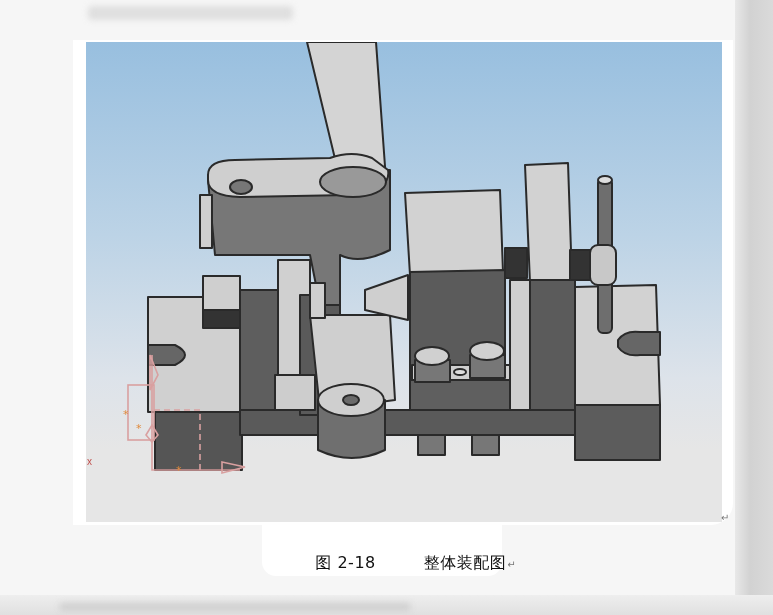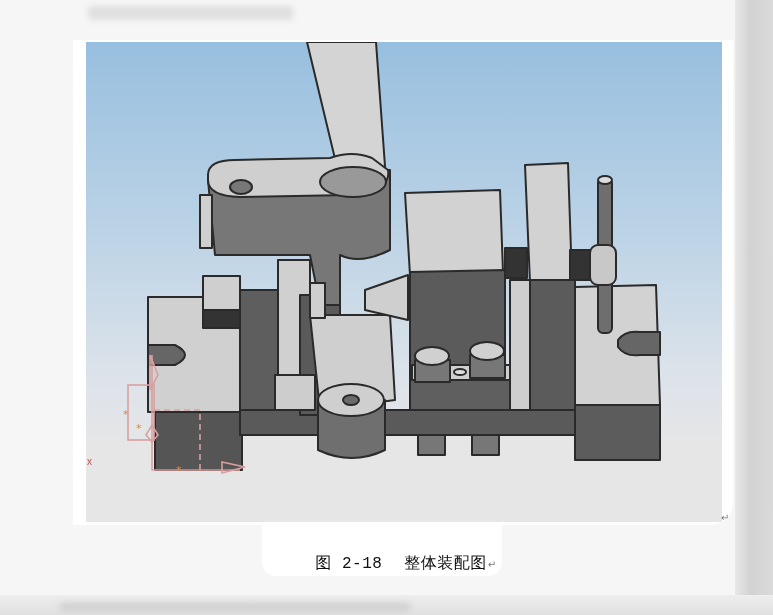--- a/index.html
+++ b/index.html
@@ -7,21 +7,21 @@
   .page{position:absolute;left:0;top:0;width:735px;height:615px;background:#f6f6f6;}
   .blurred-line{position:absolute;left:88px;top:6px;width:205px;height:14px;background:#d9d9d9;filter:blur(3px);border-radius:4px;opacity:.8;}
   .right-shadow{position:absolute;right:0;top:0;width:38px;height:615px;background:linear-gradient(90deg,#e8e8e8,#d2d2d2 40%,#dadada);}
   .bottom-bar{position:absolute;left:0;top:595px;width:773px;height:20px;background:linear-gradient(#eeeeee,#e0e0e0);}
   .bottom-bar .blur{position:absolute;left:60px;top:8px;width:350px;height:8px;background:#cfcfcf;filter:blur(3px);}
   .frame{position:absolute;left:73px;top:40px;width:660px;height:485px;background:#ffffff;border-radius:0 0 22px 0;}
   .caption-box{position:absolute;left:262px;top:520px;width:240px;height:56px;background:#ffffff;border-radius:0 0 14px 14px;}
   .viewport{position:absolute;left:86px;top:42px;width:636px;height:480px;background:linear-gradient(#98bfdf 0%,#bcd3e6 40%,#dde3ea 70%,#e6e6e6 85%,#e6e6e6 100%);overflow:hidden;}
   .viewport svg{position:absolute;left:0;top:0;}
   .caption{position:absolute;left:293px;top:534px;font-family:"DejaVu Sans",sans-serif;font-size:16px;color:#111;white-space:pre;letter-spacing:0.5px;}
-  .caption .num{margin-right:22px;font-family:Liberation Mono, monospace;}
+  .caption .num{margin-right:48px;}
   .para-mark{font-size:10px;color:#777;margin-left:1px;}
   .para-mark-frame{position:absolute;left:721px;top:512px;font-size:10px;color:#777;}
   .axis-x{position:absolute;left:87px;top:456px;color:#c0504d;font-size:10px;}
 </style>
 </head>
 <body>
 
 <div class="page">
   <div class="blurred-line"></div>
 

